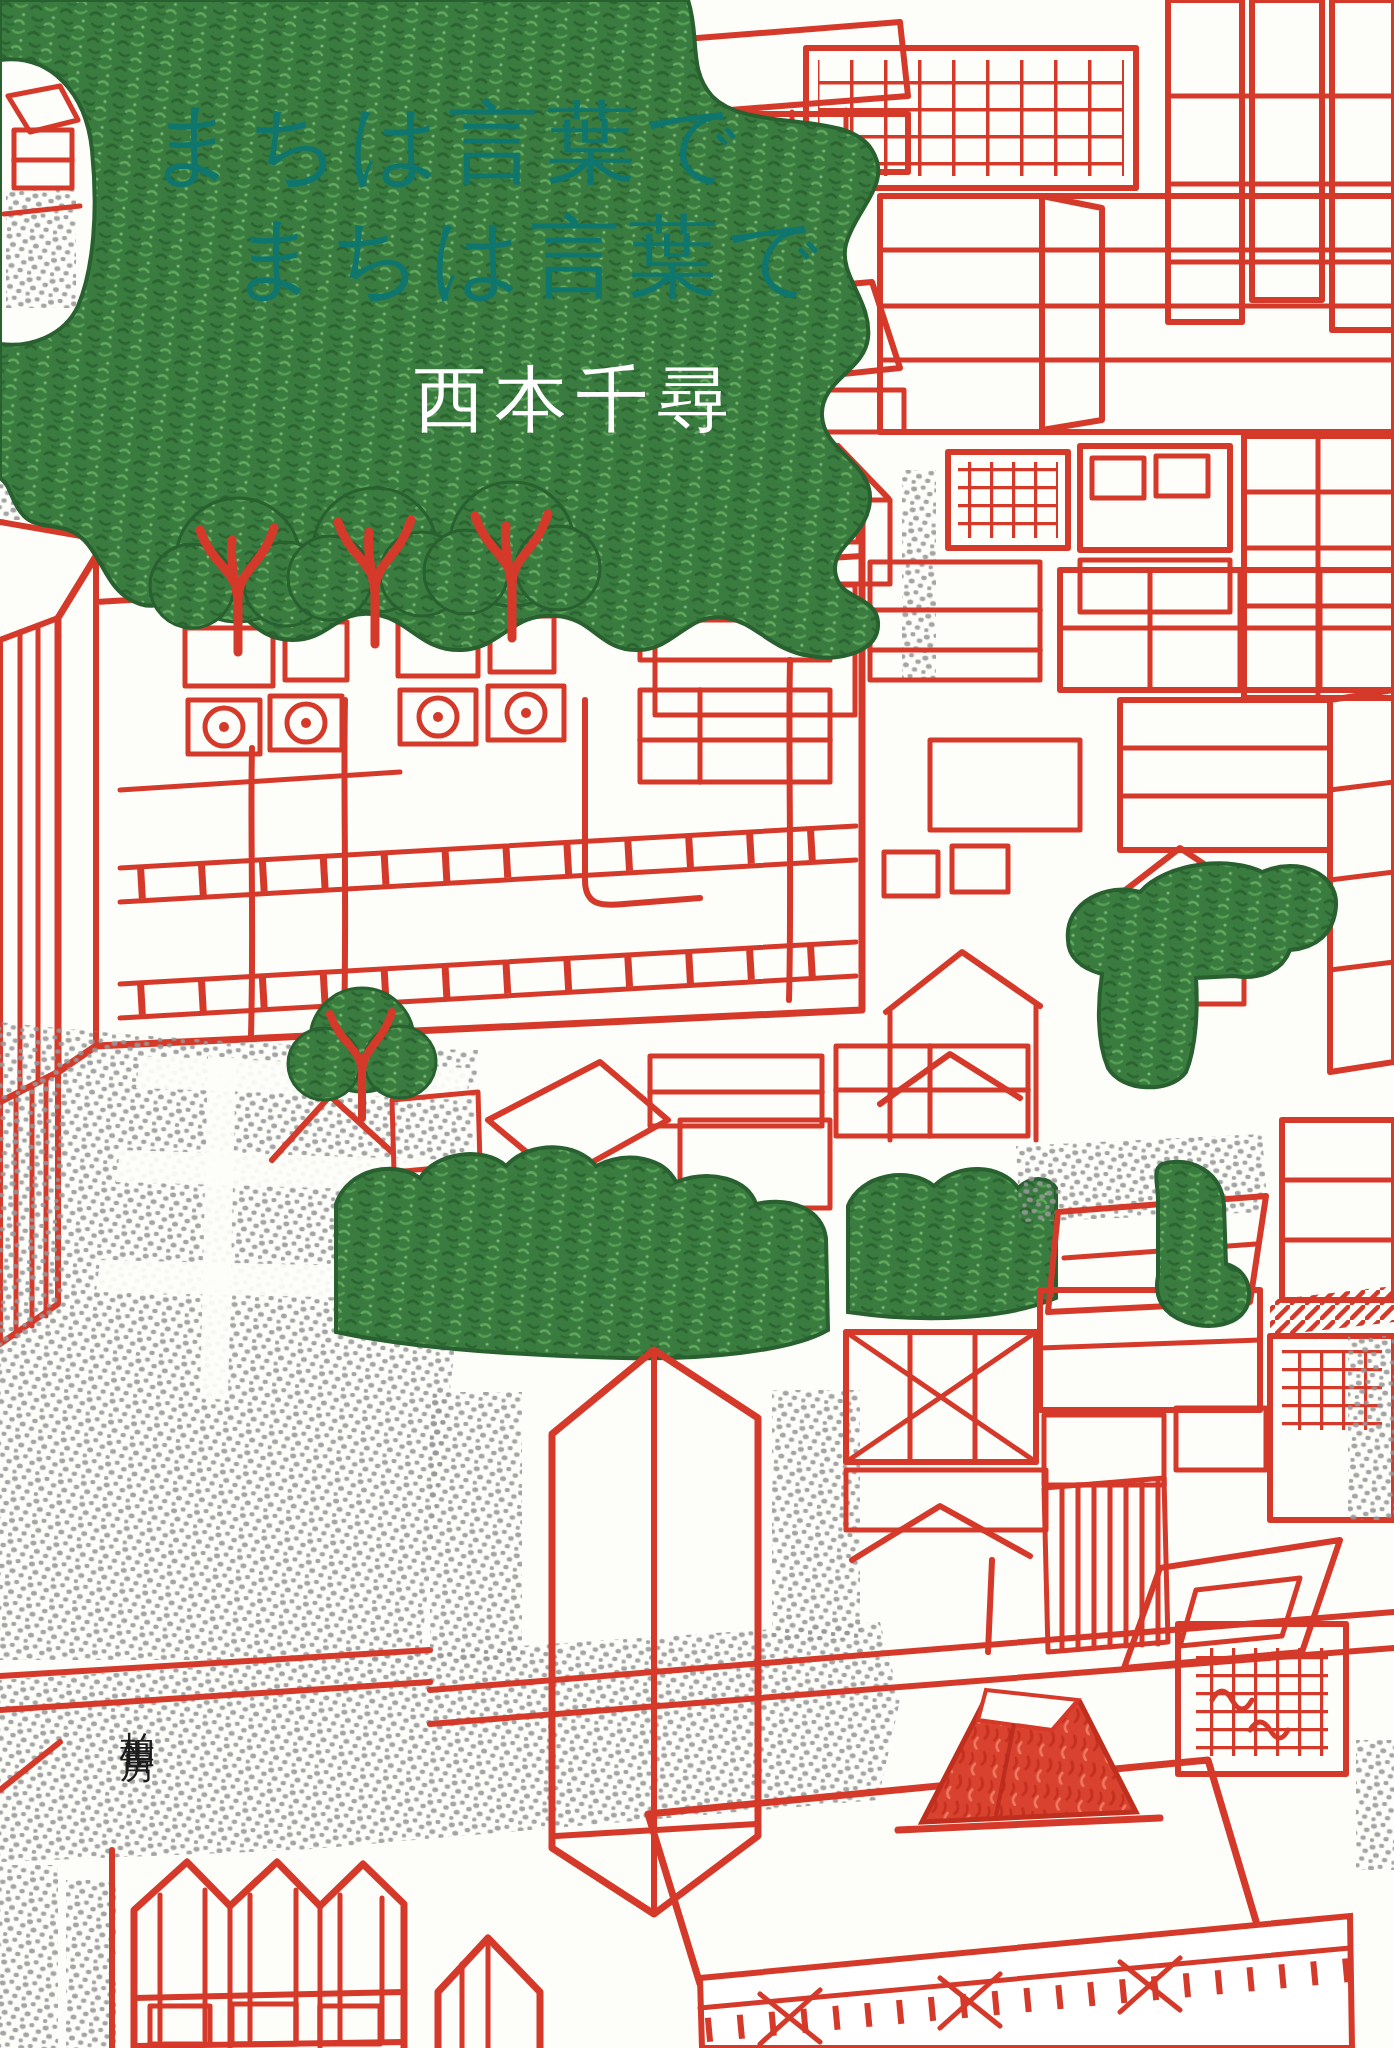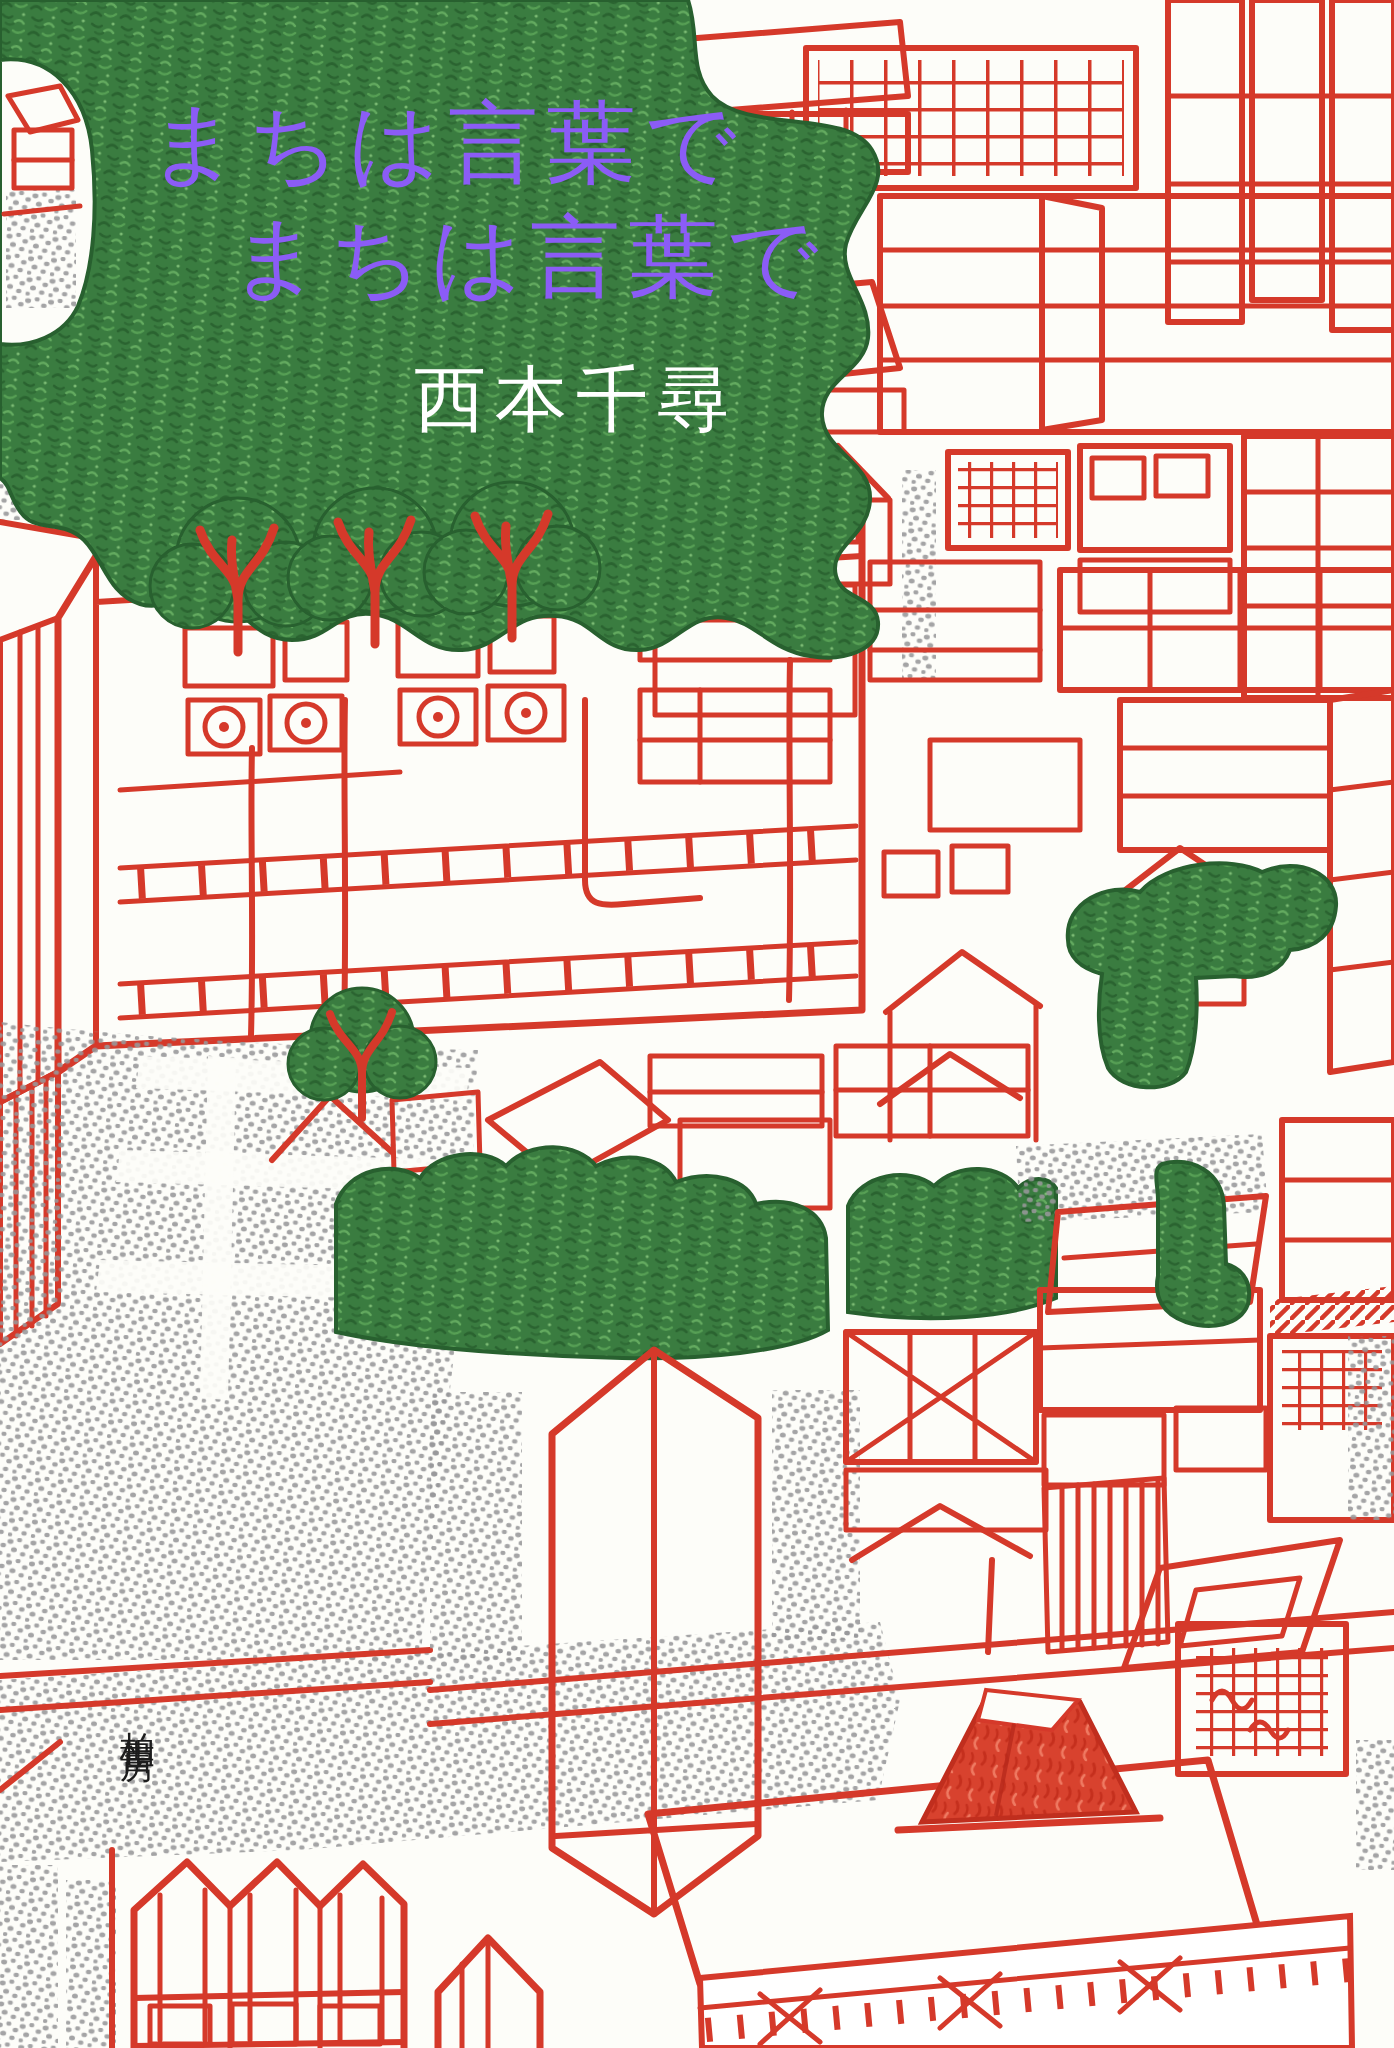--- a/index.html
+++ b/index.html
@@ -7,21 +7,21 @@
     --gray:#98989a; --paper:#fdfdf9; --ink:#1c1c1c;
   }
   html,body{margin:0;padding:0;background:#e8e8e4;}
   .cover{position:relative;width:1394px;height:2048px;background:var(--paper);overflow:hidden;
          font-family:"DejaVu Serif","Liberation Serif",serif;}
   .cover svg{position:absolute;inset:0;display:block;}
   .ln{fill:none;stroke:var(--red);stroke-width:6;stroke-linecap:round;stroke-linejoin:round;}
   .ln5{fill:none;stroke:var(--red);stroke-width:5;stroke-linecap:round;stroke-linejoin:round;}
   .ln7{fill:none;stroke:var(--red);stroke-width:7;stroke-linecap:round;stroke-linejoin:round;}
   .wf{fill:var(--paper);}
-  .title{position:absolute;left:148px;top:86px;color:#8b5cf6;font-size:90px;line-height:114px;
+  .title{position:absolute;left:148px;top:86px;color:#0f766e;font-size:90px;line-height:114px;
          letter-spacing:8px;font-weight:500;}
   .title .l2{display:block;padding-left:82px;}
   .author{position:absolute;left:414px;top:352px;color:#ffffff;font-size:72px;letter-spacing:9px;font-weight:500;}
   .publisher{position:absolute;left:116px;top:1704px;color:var(--ink);font-size:35px;line-height:1.18;
              letter-spacing:7px;writing-mode:vertical-rl;text-orientation:upright;font-weight:500;}
 </style>
 </head>
 <body>
 
 <div class="cover">

